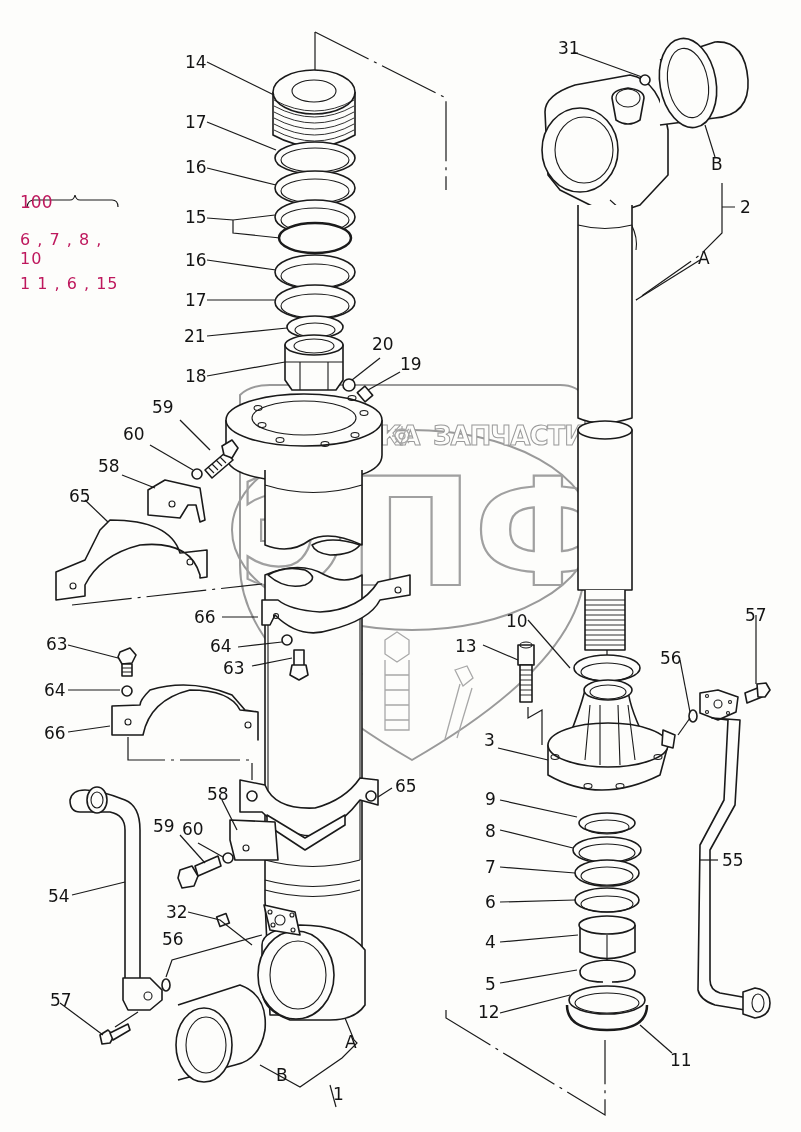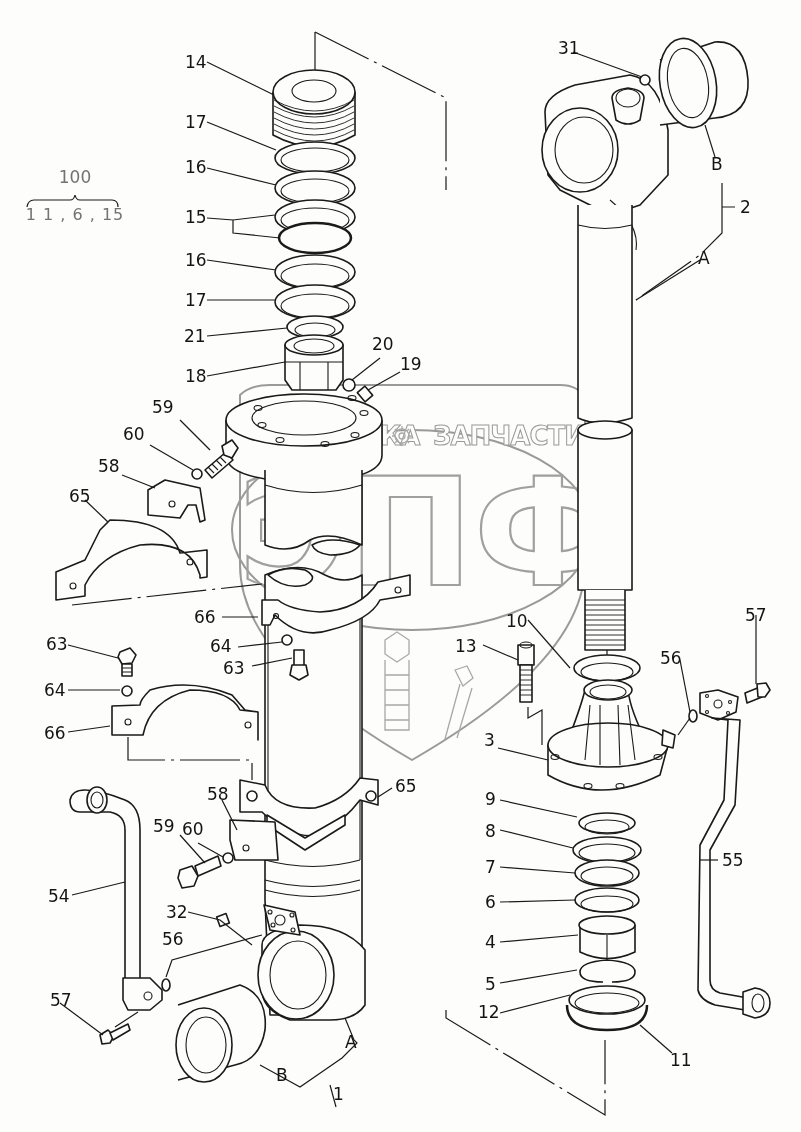--- a/index.html
+++ b/index.html
@@ -8,21 +8,21 @@
   .part { fill: #fdfdfb; stroke: #1a1a1a; stroke-width: 1.6; stroke-linejoin: round; }
   .thin { fill: none; stroke: #1a1a1a; stroke-width: 1.1; }
   .leader { fill: none; stroke: #1a1a1a; stroke-width: 1.2; }
   .dash { fill: none; stroke: #1a1a1a; stroke-width: 1.2; stroke-dasharray: 60 6 3 6; }
   .thread { fill: none; stroke: #1a1a1a; stroke-width: 0.9; }
   .lbl { font-family: "DejaVu Sans", sans-serif; font-size: 17px; fill: #141414; }
   .wm { fill: none; stroke: #9a9a9a; stroke-width: 2; }
   .wmthin { fill: none; stroke: #a8a8a8; stroke-width: 1.3; }
   .wmtext { font-family: "DejaVu Sans", sans-serif; font-weight: bold; font-size: 26px; fill: #fdfdfb; stroke: #9a9a9a; stroke-width: 1; letter-spacing: -1px; }
   .wmbig { font-family: "DejaVu Sans", sans-serif; font-weight: bold; font-size: 150px; fill: none; stroke: #a0a0a0; stroke-width: 2.2; }
-  .kit { position: absolute; left: 20px; top: 167px; width: 110px; text-align: center; font-family: "DejaVu Sans", sans-serif; color: #737373; }
+  .kit { position: absolute; left: 20px; top: 192px; width: 110px; text-align: left; font-family: "DejaVu Sans", sans-serif; color: #be185d; }
   .kit .kit-num { font-size: 17px; display: block; }
   .kit .kit-brace { display: block; height: 12px; }
   .kit .kit-line { font-size: 16px; display: block; margin-top: 6px; letter-spacing: 1px; }
 </style>
 </head>
 <body>
 
 <svg id="diagram" viewBox="0 0 801 1132" xmlns="http://www.w3.org/2000/svg">
 
   <g>
@@ -435,14 +435,15 @@
     <text class="lbl" x="50" y="1006">57</text>
     <text class="lbl" x="345" y="1048">A</text>
     <text class="lbl" x="276" y="1081">B</text>
     <text class="lbl" x="333" y="1100">1</text>
   </g>
 </svg>
 
 <div class="kit">
   <span class="kit-num">100</span>
   <span class="kit-brace"></span>
+  <span class="kit-line">6 , 7 , 8 , 10</span>
   <span class="kit-line">1 1 , 6 , 15</span>
 </div>
 
 </body></html>

